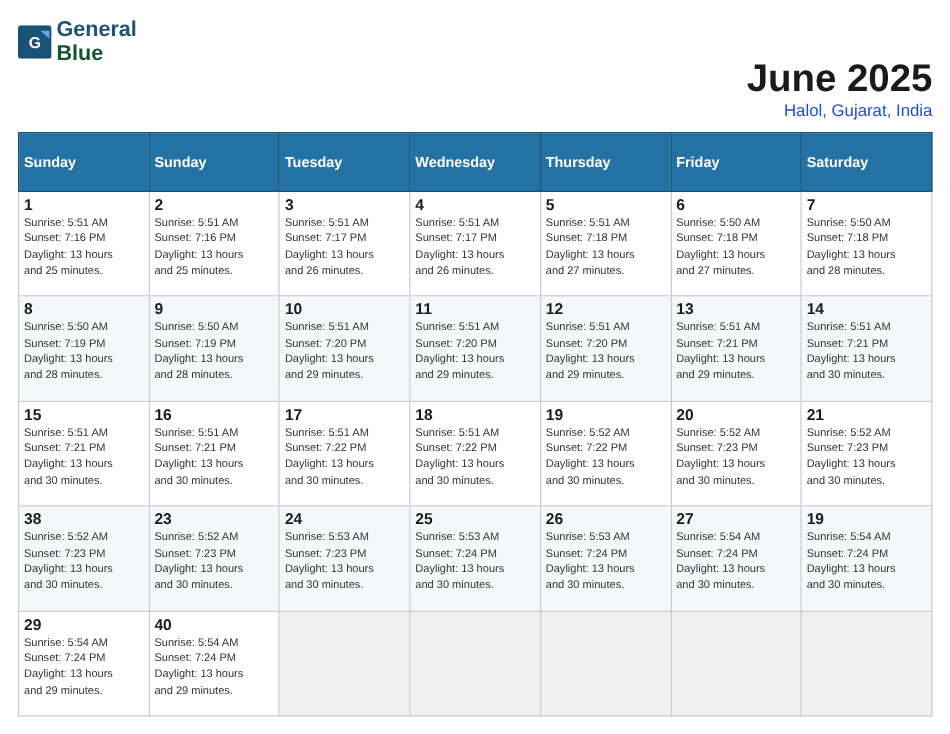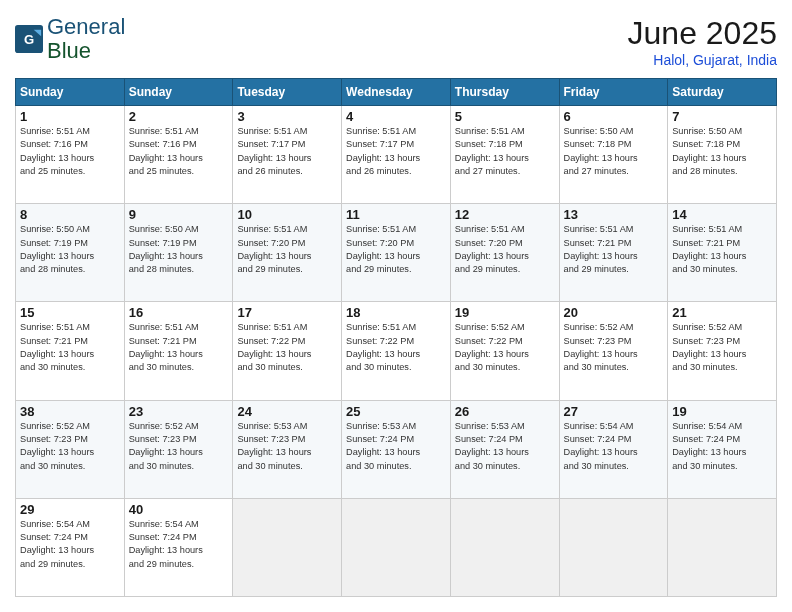--- a/index.html
+++ b/index.html
@@ -21,58 +21,59 @@
       display: flex;
       justify-content: space-between;
       align-items: flex-start;
       margin-bottom: 10px;
     }
     .logo {
       display: flex;
       align-items: center;
     }
     .logo-text {
-      font-size: 22px;
-      font-weight: normal;
+      font-size: 18px;
+      font-weight: bold;
       color: #1a5276;
       line-height: 1.1;
     }
     .logo-text span {
       color: #14532d;
     }
     .logo-icon {
       width: 28px;
       height: 28px;
       margin-right: 4px;
     }
     .title-block {
       text-align: right;
     }
     .month-title {
       font-size: 32px;
-      font-weight: normal;
+      font-weight: bold;
       color: #1a1a1a;
+      margin-top: 32px;
     }
     .location {
       font-size: 14px;
       color: #1d4ed8;
     }
     .calendar {
       flex: 1;
       border: 1px solid #ccc;
       border-collapse: collapse;
       width: 100%;
       table-layout: fixed;
     }
     .calendar th {
       background: #2471a3;
       color: #fff;
       font-size: 12px;
       font-weight: bold;
-      padding: 6px 4px;
+      padding: 17px 4px;
       text-align: left;
       border: 1px solid #1a5276;
     }
     .calendar td {
       vertical-align: top;
       padding: 3px 4px;
       border: 1px solid #ccc;
       font-size: 9.5px;
       color: #333;
       background: #fff;

